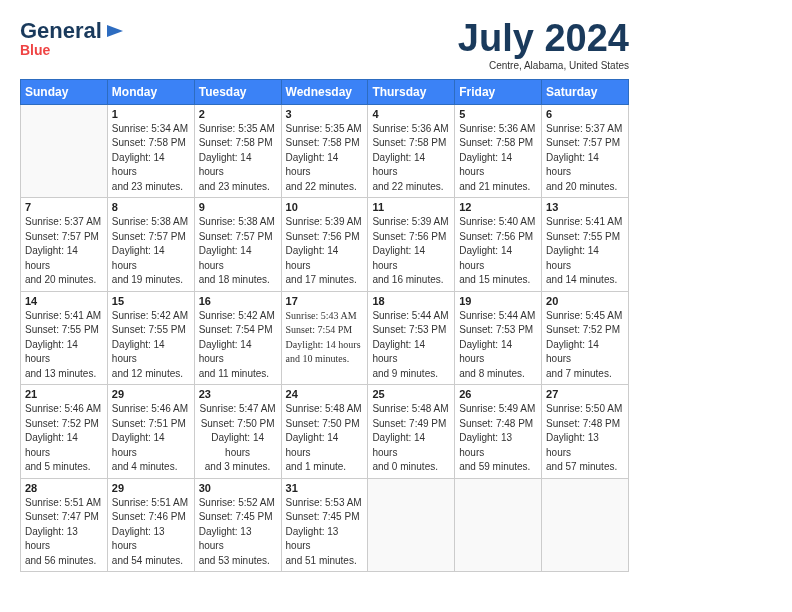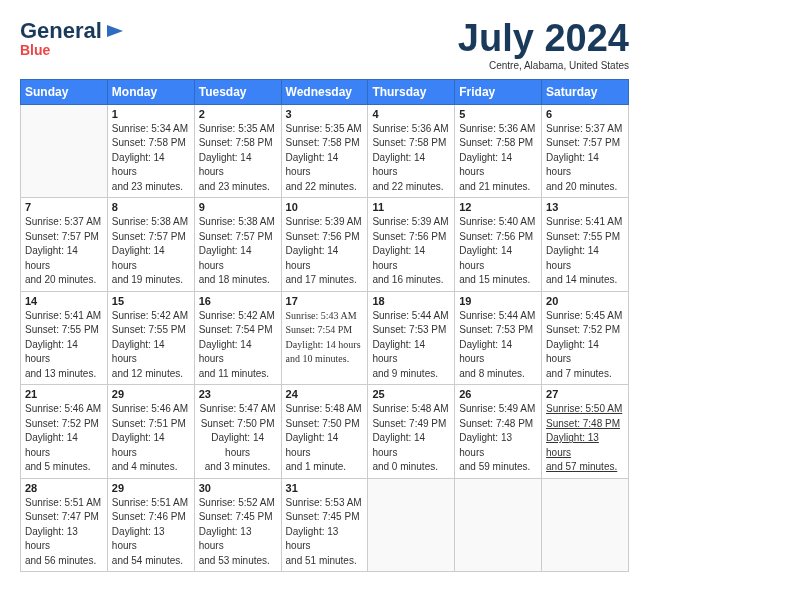--- a/index.html
+++ b/index.html
@@ -299,21 +299,21 @@
           </td>
           <td>
             <span class="day-num">26</span>
             <div class="day-info" style="white-space: pre-line;">Sunrise: 5:49 AM
 Sunset: 7:48 PM
 Daylight: 13 hours
 and 59 minutes.</div>
           </td>
           <td>
             <span class="day-num">27</span>
-            <div class="day-info" style="white-space: pre-line; text-decoration: underline;">Sunrise: 5:50 AM
+            <div class="day-info" style="white-space: pre-line;">Sunrise: 5:50 AM
 Sunset: 7:48 PM
 Daylight: 13 hours
 and 57 minutes.</div>
           </td>
         </tr>
         <tr>
           <td>
             <span class="day-num">28</span>
             <div class="day-info" style="white-space: pre-line;">Sunrise: 5:51 AM
 Sunset: 7:47 PM

